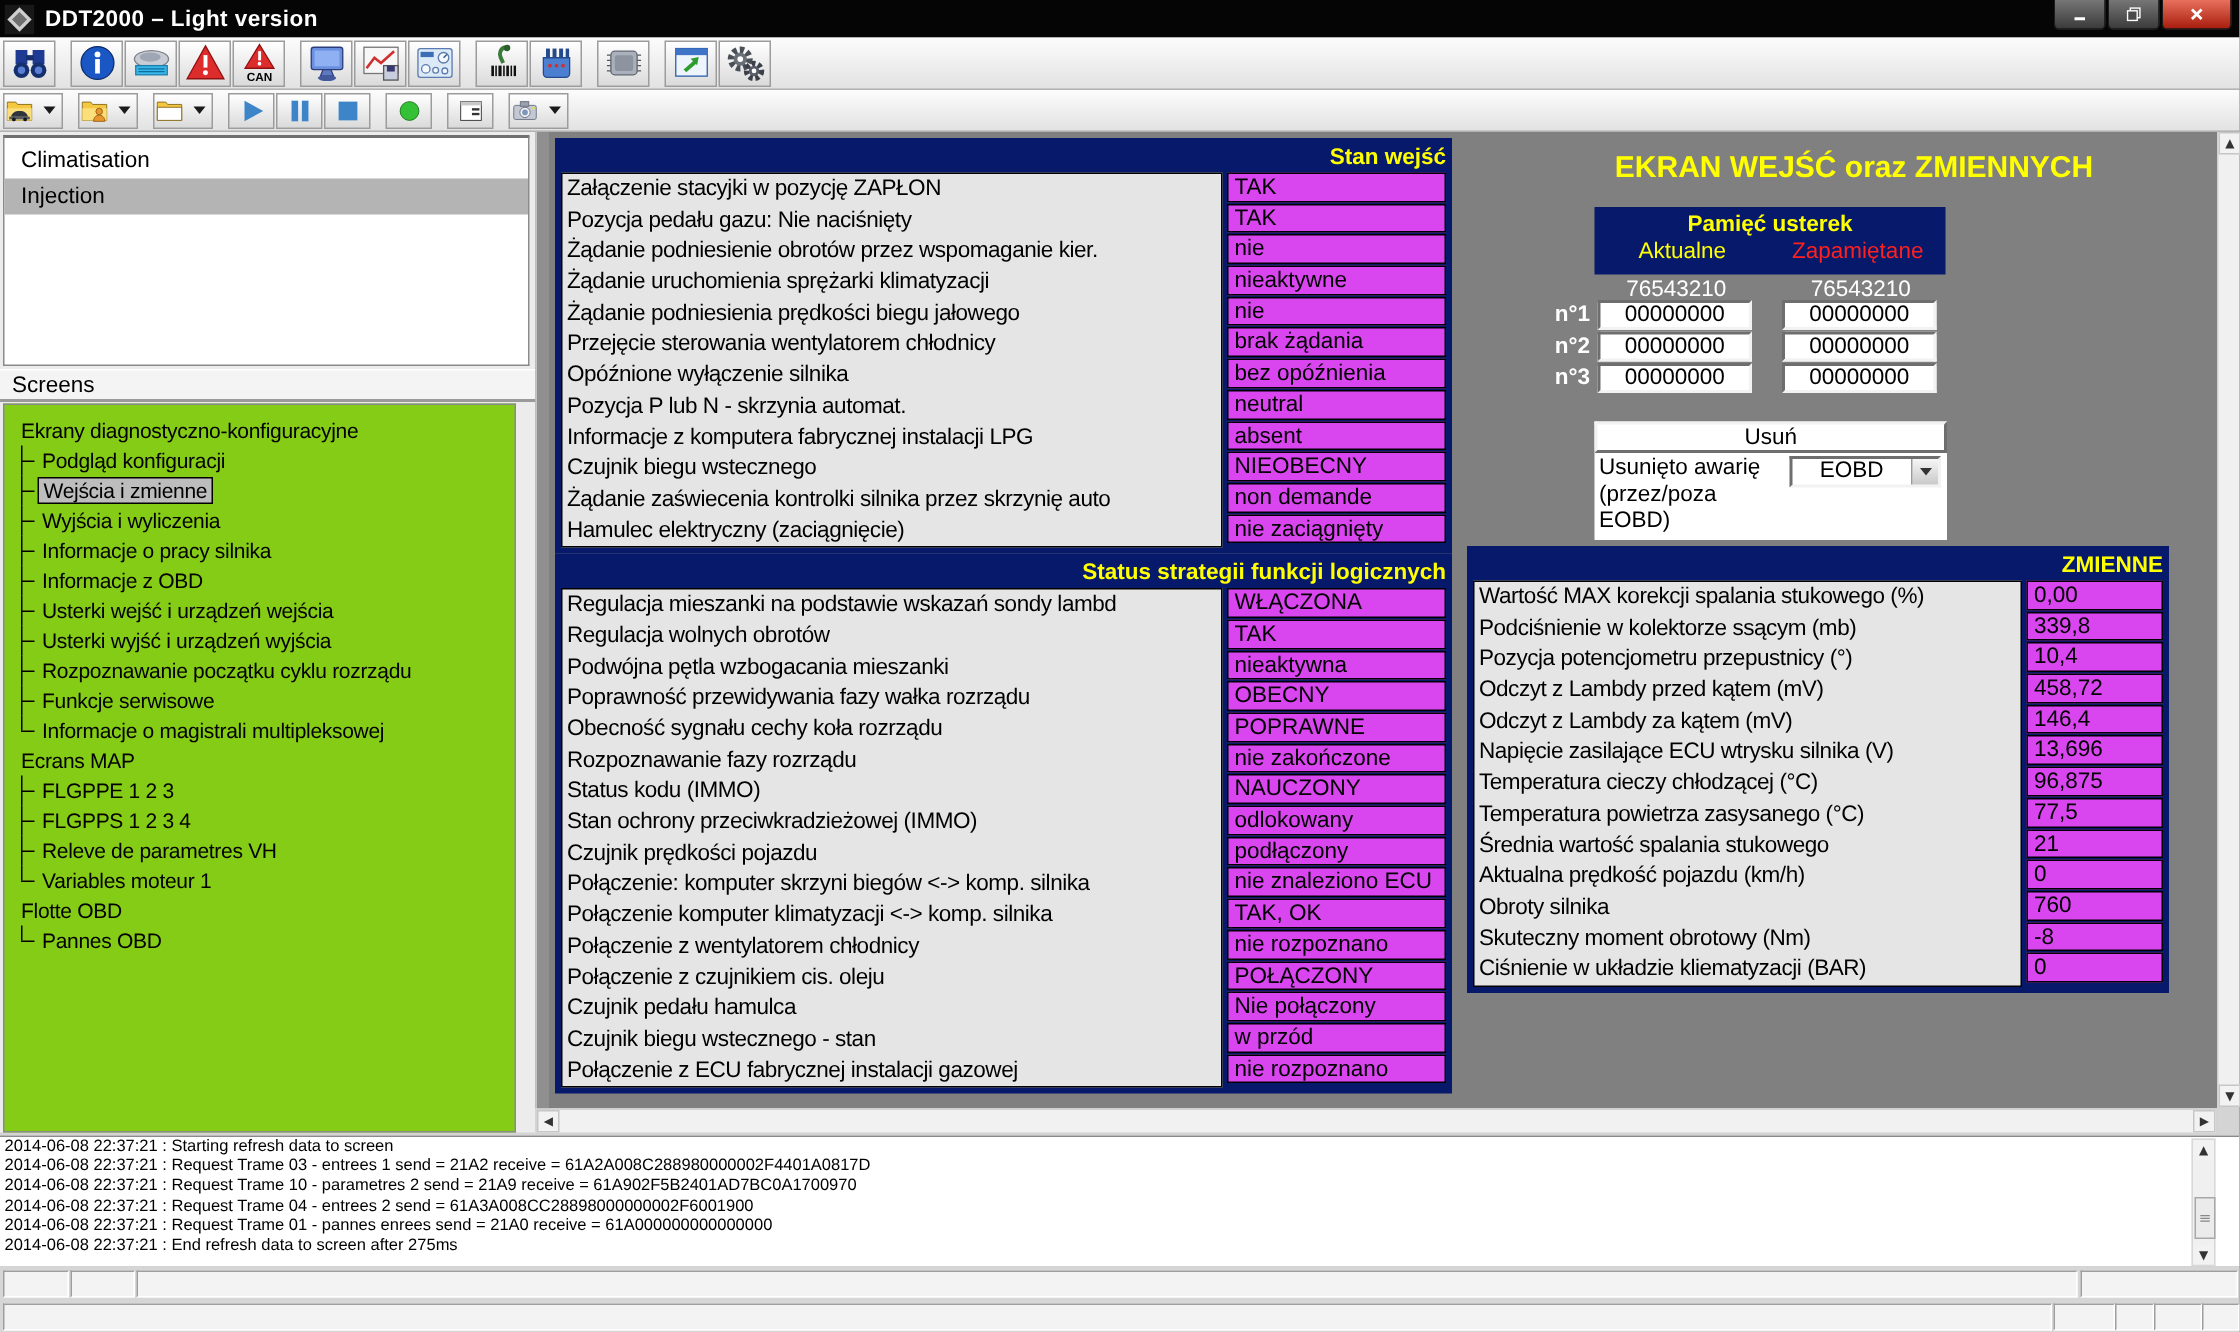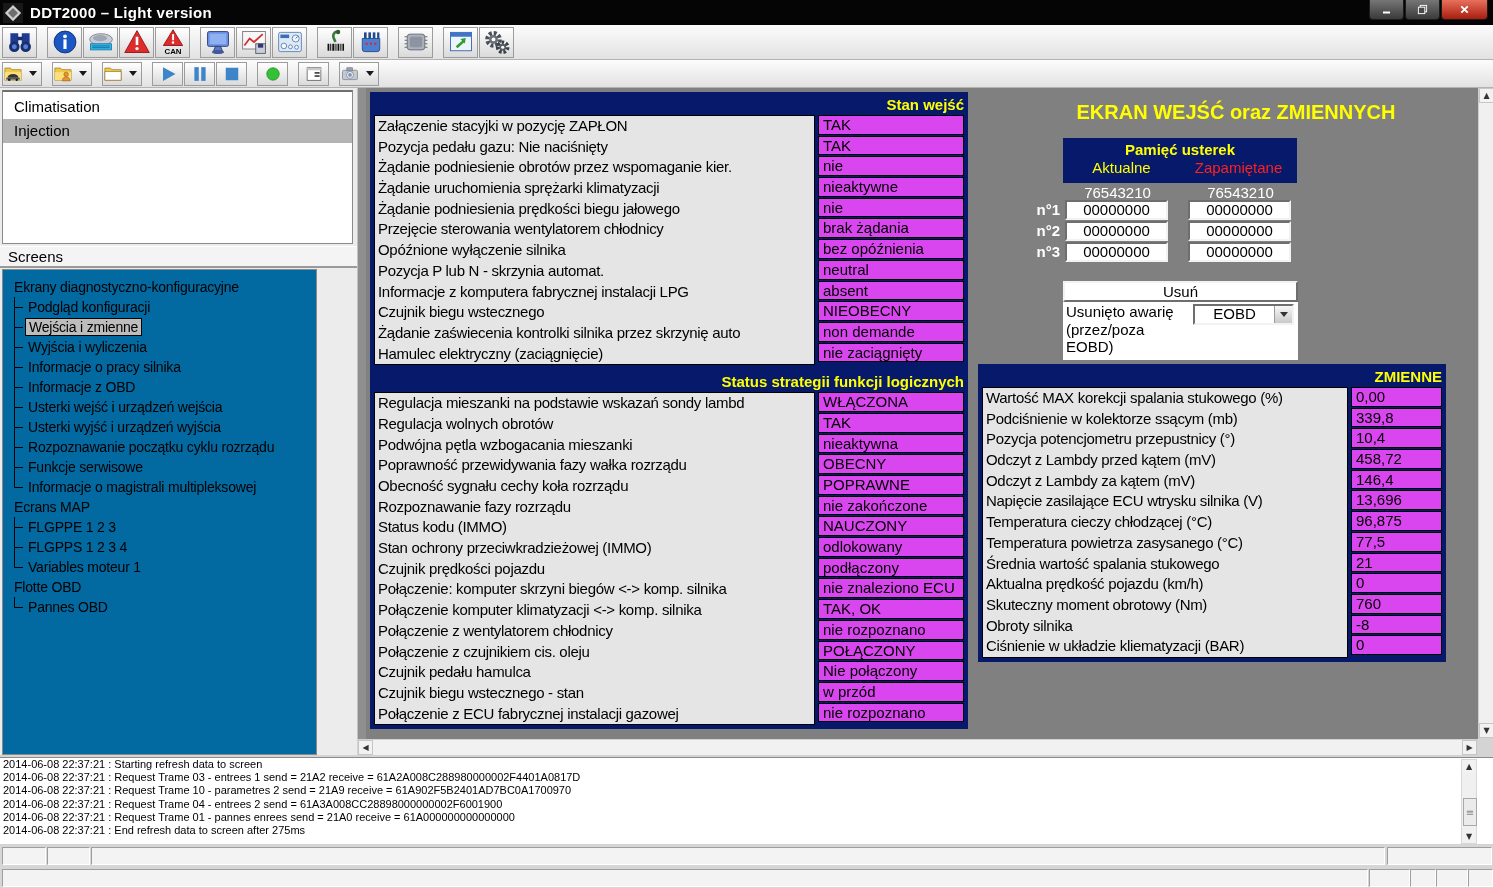--- a/index.html
+++ b/index.html
@@ -36,21 +36,21 @@
 
   
   .sidebar{position:absolute;left:0;top:88px;width:357px;height:667px;background:#ececec}
   .sys-list{position:absolute;left:2px;top:2px;width:351px;height:154px;background:#fff;
             border:1px solid #8a8a8a;border-top:2px solid #707070;box-sizing:border-box;padding-top:3px}
   .sys-item{height:24px;line-height:24px;padding-left:11px;font-size:15px;white-space:nowrap}
   .sys-item.selected{background:#b4b4b4}
   .screens-header{position:absolute;left:0;top:158px;width:357px;height:22px;background:#f4f4f4;
                   border-top:1px solid #fff;border-bottom:2px solid #9a9a9a;box-sizing:border-box;
                   line-height:20px;padding-left:8px;font-size:15px}
-  .tree{position:absolute;left:2px;top:181px;width:315px;height:486px;background:#0369a1;
+  .tree{position:absolute;left:2px;top:181px;width:342px;height:486px;background:#84cc16;
         border:1px solid #8a8a8a;box-sizing:border-box;padding-top:7px;overflow:hidden}
   .trow{height:20px;font-size:14px;white-space:nowrap;display:flex;align-items:center;padding-left:8px}
   .trow .lbl{padding:0 3px;letter-spacing:-.2px}
   .trow.selected .lbl{background:#bdbdbd;border:1px solid #000;line-height:16px}
   .br{width:14px;height:20px;position:relative;flex:none}
   .br::before{content:"";position:absolute;left:3px;top:0;bottom:0;width:1px;background:#000}
   .br.end::before{bottom:10px}
   .br::after{content:"";position:absolute;left:3px;top:10px;width:9px;height:1px;background:#000}
 
   .splitter{position:absolute;left:357px;top:88px;width:9px;height:667px;background:#8f8f8f;
@@ -447,20 +447,24 @@
       <div class="trow">
         <span class="lbl">Ecrans MAP</span>
       </div>
       <div class="trow">
         <span class="br"></span>
         <span class="lbl">FLGPPE 1 2 3</span>
       </div>
       <div class="trow">
         <span class="br"></span>
         <span class="lbl">FLGPPS 1 2 3 4</span>
+      </div>
+      <div class="trow">
+        <span class="br"></span>
+        <span class="lbl">Releve de parametres VH</span>
       </div>
       <div class="trow">
         <span class="br end"></span>
         <span class="lbl">Variables moteur 1</span>
       </div>
       <div class="trow">
         <span class="lbl">Flotte OBD</span>
       </div>
       <div class="trow">
         <span class="br end"></span>
@@ -589,22 +593,22 @@
           <div class="lrow">Wartość MAX korekcji spalania stukowego (%)</div>
           <div class="lrow">Podciśnienie w kolektorze ssącym (mb)</div>
           <div class="lrow">Pozycja potencjometru przepustnicy (°)</div>
           <div class="lrow">Odczyt z Lambdy przed kątem (mV)</div>
           <div class="lrow">Odczyt z Lambdy za kątem (mV)</div>
           <div class="lrow">Napięcie zasilające ECU wtrysku silnika (V)</div>
           <div class="lrow">Temperatura cieczy chłodzącej (°C)</div>
           <div class="lrow">Temperatura powietrza zasysanego (°C)</div>
           <div class="lrow">Średnia wartość spalania stukowego</div>
           <div class="lrow">Aktualna prędkość pojazdu (km/h)</div>
+          <div class="lrow">Obroty silnika</div>
           <div class="lrow">Skuteczny moment obrotowy (Nm)</div>
-          <div class="lrow">Obroty silnika</div>
           <div class="lrow">Ciśnienie w układzie kliematyzacji (BAR)</div>
         </div>
       <div class="values" id="zmienne-values">
           <div class="vbox">0,00</div>
           <div class="vbox">339,8</div>
           <div class="vbox">10,4</div>
           <div class="vbox">458,72</div>
           <div class="vbox">146,4</div>
           <div class="vbox">13,696</div>
           <div class="vbox">96,875</div>

